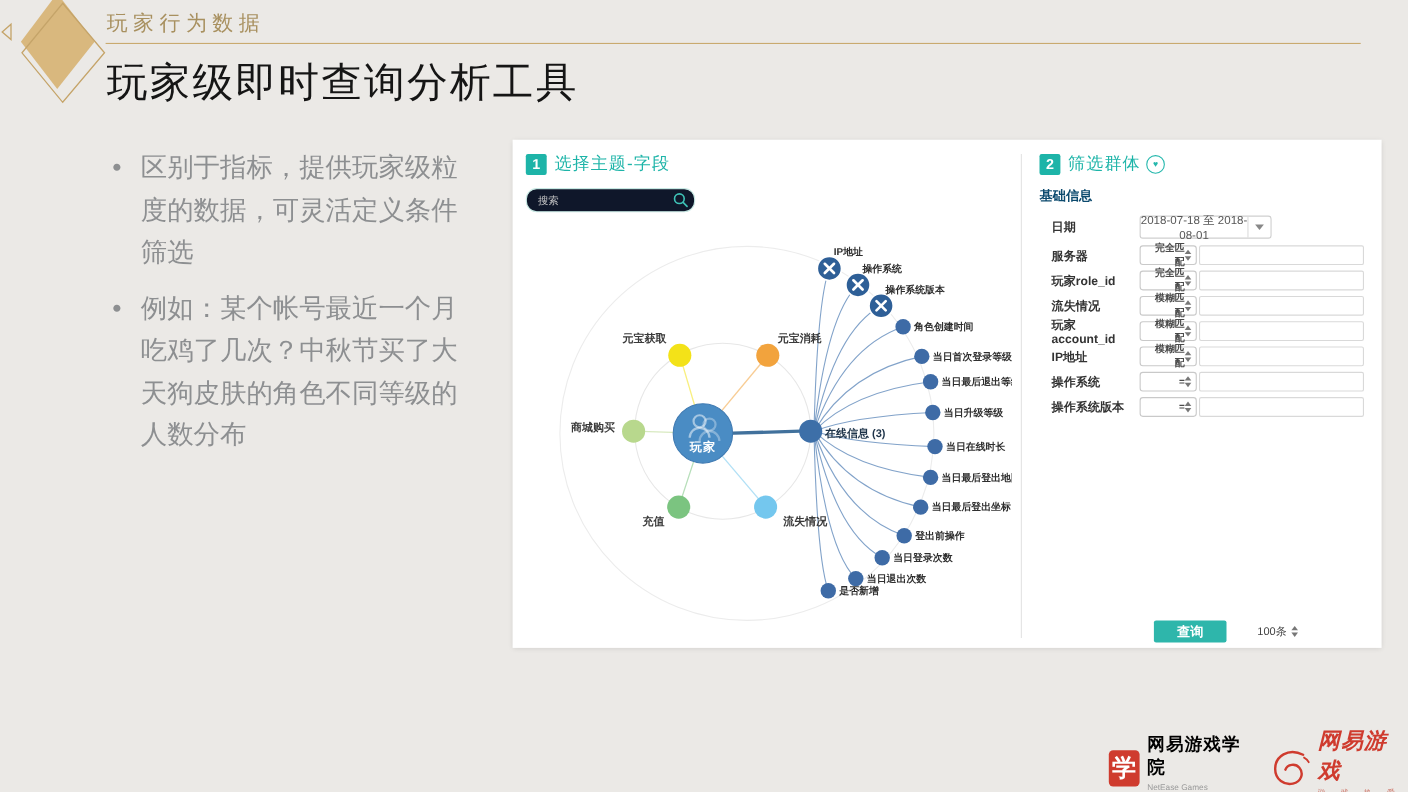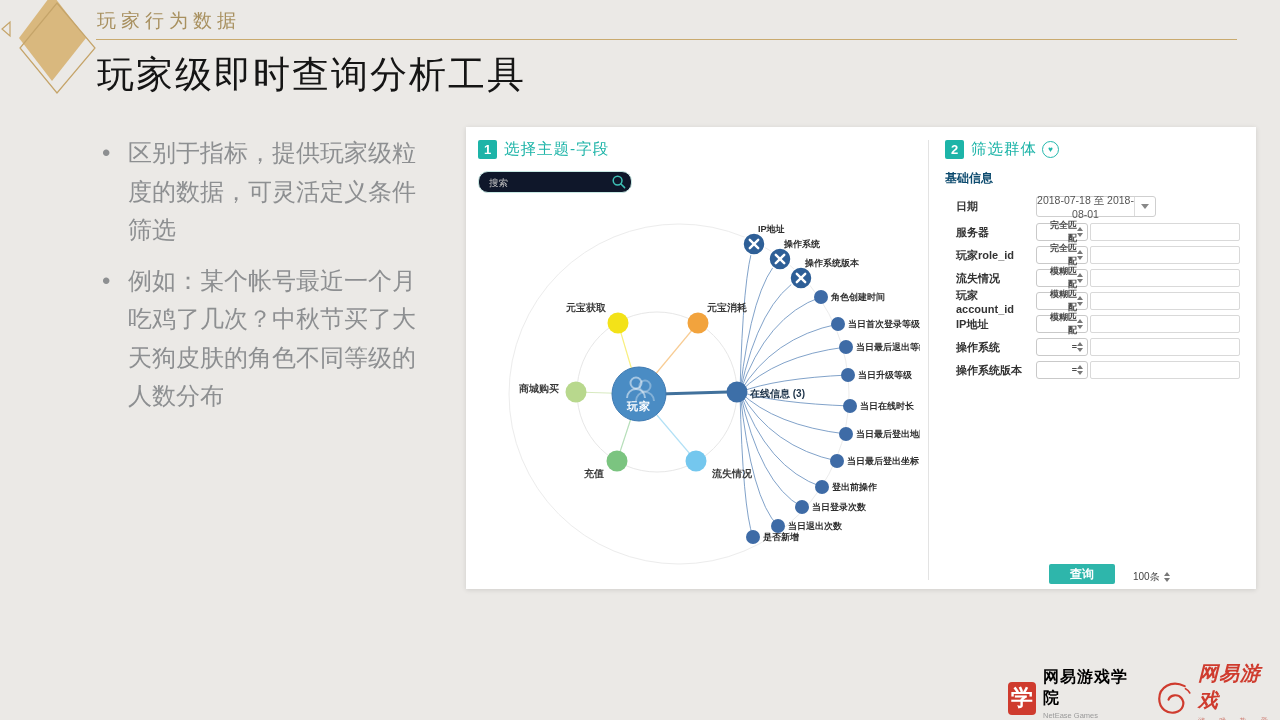--- a/index.html
+++ b/index.html
@@ -53,21 +53,21 @@
             border-radius:3px;background:#fff;box-sizing:border-box;margin-right:2px;cursor:pointer;}
   .sel-text{flex:1;text-align:right;font-size:9px;font-weight:bold;color:#4a4a4a;margin-left:12px;}
   .f-input{flex:1;height:100%;border:1px solid #d9d9d9;border-radius:2px;background:#fff;
            box-sizing:border-box;outline:none;font-size:10px;padding:0 4px;font-family:inherit;}
   .updown{display:flex;flex-direction:column;gap:2px;margin-right:4px;}
   .tri-up{width:0;height:0;border-left:3px solid transparent;border-right:3px solid transparent;
           border-bottom:4px solid #777;}
   .tri-dn{width:0;height:0;border-left:3px solid transparent;border-right:3px solid transparent;
           border-top:4px solid #777;}
   .tri-dn.big{border-left-width:4px;border-right-width:4px;border-top-width:5px;border-top-color:#888;}
-  .action-row{position:absolute;left:120px;bottom:5px;display:flex;align-items:flex-end;gap:18px;}
+  .action-row{position:absolute;left:120px;bottom:5px;display:flex;align-items:center;gap:28px;}
   .query-btn{width:66px;height:20px;border:0;background:#2eb6ab;color:#fff;font-size:12px;
              font-weight:bold;border-radius:2px;cursor:pointer;font-family:inherit;}
   .limit{display:flex;align-items:center;gap:4px;font-size:10px;color:#444;cursor:pointer;}
   
   .logos{position:absolute;left:1008px;top:660px;display:flex;align-items:center;gap:26px;}
   .logo{display:flex;align-items:center;}
   .seal{width:33px;height:33px;background:#cf3b2e;border-radius:4px;color:#fff;font-size:22px;
         font-weight:bold;display:flex;align-items:center;justify-content:center;}
   .ltxt{margin-left:7px;}
   .lname{font-size:16px;font-weight:600;color:#000000;letter-spacing:1px;}

